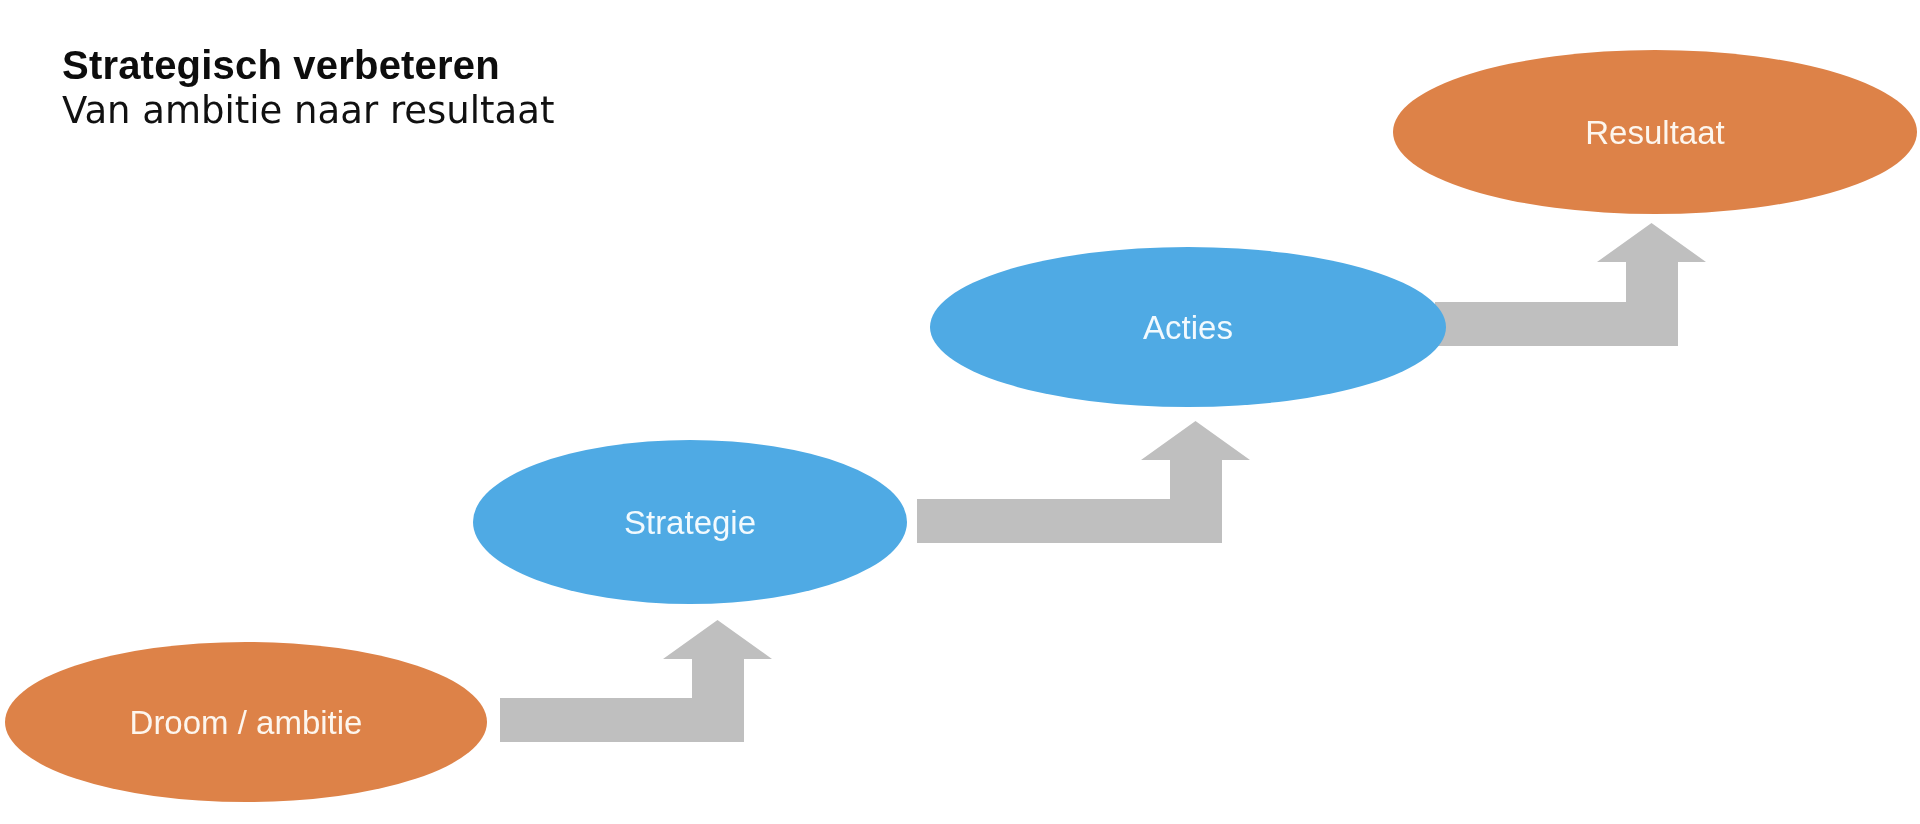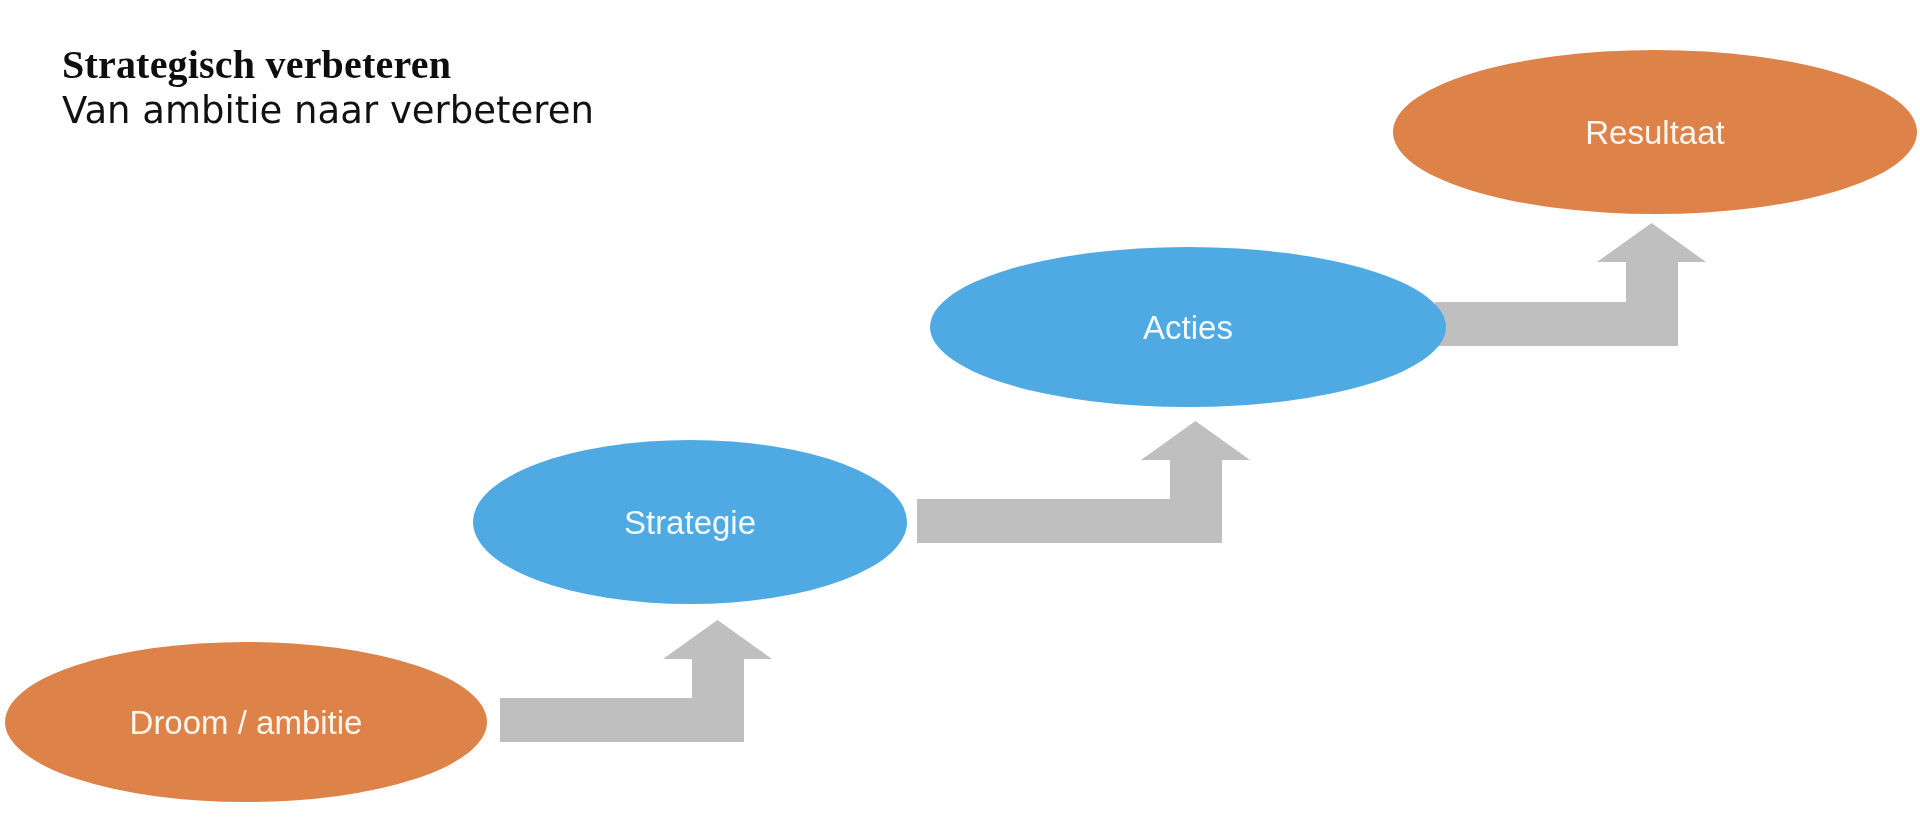--- a/index.html
+++ b/index.html
@@ -26,21 +26,21 @@
     height: 824px;
     display: block;
   }
   .heading-block {
     position: absolute;
     left: 62px;
     top: 42px;
     width: 900px;
   }
   .title-line {
-    font-family: Liberation Serif, serif;
+    font-family: Liberation Sans, sans-serif;
     font-weight: 700;
     font-size: 40px;
     line-height: 46px;
     color: #0d0d0d;
     letter-spacing: 0.2px;
     white-space: nowrap;
   }
   .subtitle-line {
     font-family: "DejaVu Sans", "Liberation Sans", sans-serif;
     font-weight: 400;
@@ -90,16 +90,16 @@
         </g>
         <g>
           <ellipse cx="1655" cy="132" rx="262" ry="82" fill="#DD8248"></ellipse>
           <text x="1655" y="132" text-anchor="middle" dominant-baseline="central" font-size="33" font-family="&quot;Liberation Sans&quot;, sans-serif" class="node-label">Resultaat</text>
         </g>
       </g>
   </svg>
 
   <div class="heading-block">
     <div class="title-line">Strategisch verbeteren</div>
-    <div class="subtitle-line">Van ambitie naar verbeteren</div>
+    <div class="subtitle-line">Van ambitie naar resultaat</div>
   </div>
 
 </div>
 
 </body></html>

